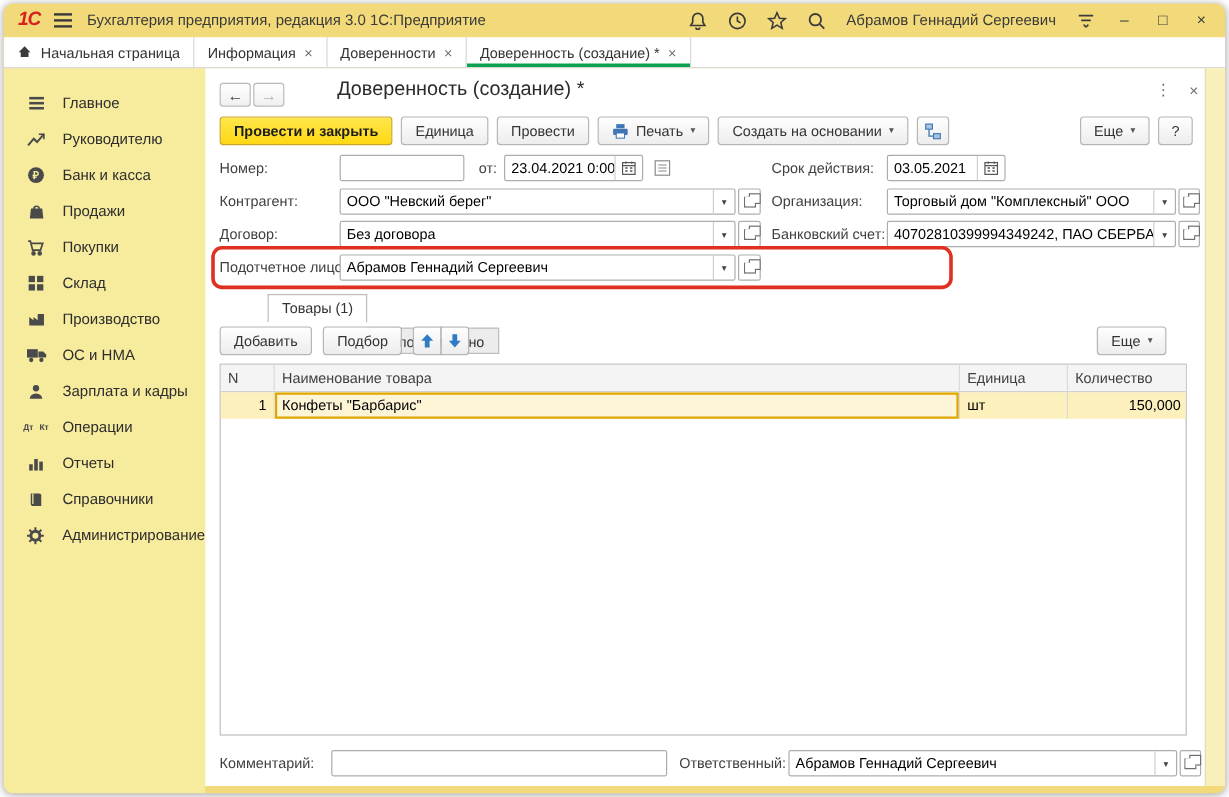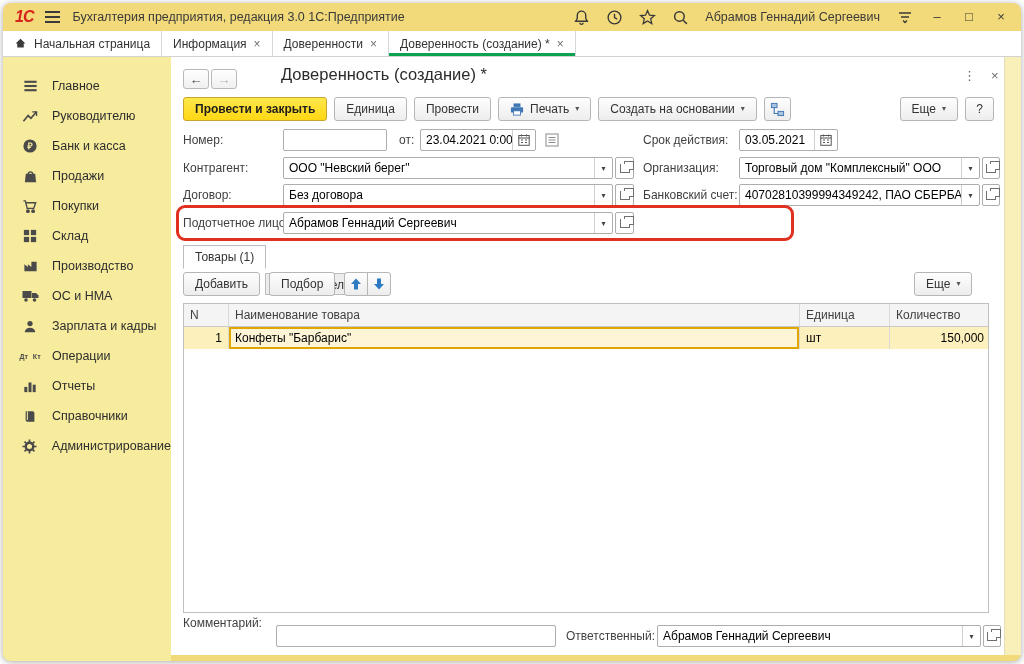--- a/index.html
+++ b/index.html
@@ -61,21 +61,21 @@
            display:flex;align-items:center;justify-content:center;cursor:pointer;box-sizing:border-box;}
   .ch-ico{position:relative;width:8px;height:7px;border:1px solid #6f6f6f;background:#fff;}
   .ch-ico::before{content:"";position:absolute;top:-4px;left:3px;width:8px;height:7px;border:1px solid #6f6f6f;background:#fff;}
   .ch-ico::after{content:"";position:absolute;top:-1px;left:0;width:8px;height:7px;background:#fff;}
   .annotation{position:absolute;left:5px;top:148px;width:618px;height:36px;border:3px solid #e0301f;
               border-radius:9px;box-sizing:border-box;pointer-events:none;}
   
   .ptabs{position:absolute;left:12px;top:188px;display:flex;}
   .ptab{height:22px;line-height:22px;padding:0 11px;font-size:12px;color:#333;border:1px solid #bdbdbd;
         background:#ececec;cursor:pointer;box-sizing:border-box;}
-  .ptab.active{background:#fff;border-bottom-color:#fff;height:24px;}
+  .ptab.active{background:#fff;border-bottom-color:#fff;height:24px;margin-left:40px;}
   .ptab + .ptab{margin-left:-1px;margin-top:28px;}
   
   .cmdbar{position:absolute;left:12px;top:215px;display:flex;gap:9px;align-items:flex-start;}
   .arrow-group{display:flex;}
   .arrow-btn{width:24px;height:24px;background:linear-gradient(#fefefe,#ededed);border:1px solid #b6b6b6;
              display:flex;align-items:center;justify-content:center;cursor:pointer;box-sizing:border-box;}
   .arrow-btn:first-child{border-radius:3px 0 0 3px;}
   .arrow-btn:last-child{border-radius:0 3px 3px 0;margin-left:-1px;}
   
   .table{position:absolute;left:12px;top:246px;width:806px;height:310px;border:1px solid #bfbfbf;
@@ -478,21 +478,21 @@
           <div class="tcell c-qty" style="text-align:left">Количество</div>
         </div>
         <div class="trow selected">
           <div class="tcell c-n">1</div>
           <div class="tcell c-name">Конфеты "Барбарис"</div>
           <div class="tcell c-unit">шт</div>
           <div class="tcell c-qty">150,000</div>
         </div>
       </div>
 
-      <div class="fld-label" style="left:12px;top:555px;text-align:right;">Комментарий:</div>
+      <div class="fld-label" style="left:12px;top:568px;text-align:right;">Комментарий:</div>
       <div class="input" style="left:105px;top:568px;width:280px;"></div>
       <div class="fld-label" style="left:395px;top:568px;">Ответственный:</div>
       <div class="combo" style="left:486px;top:568px;width:324px;">
         <span class="val">Абрамов Геннадий Сергеевич</span>
         <span class="arr">
             <span>▾</span>
           </span>
       </div>
       <div class="chooser" style="left:812px;top:568px;width:18px;">
           <span class="ch-ico"></span>

